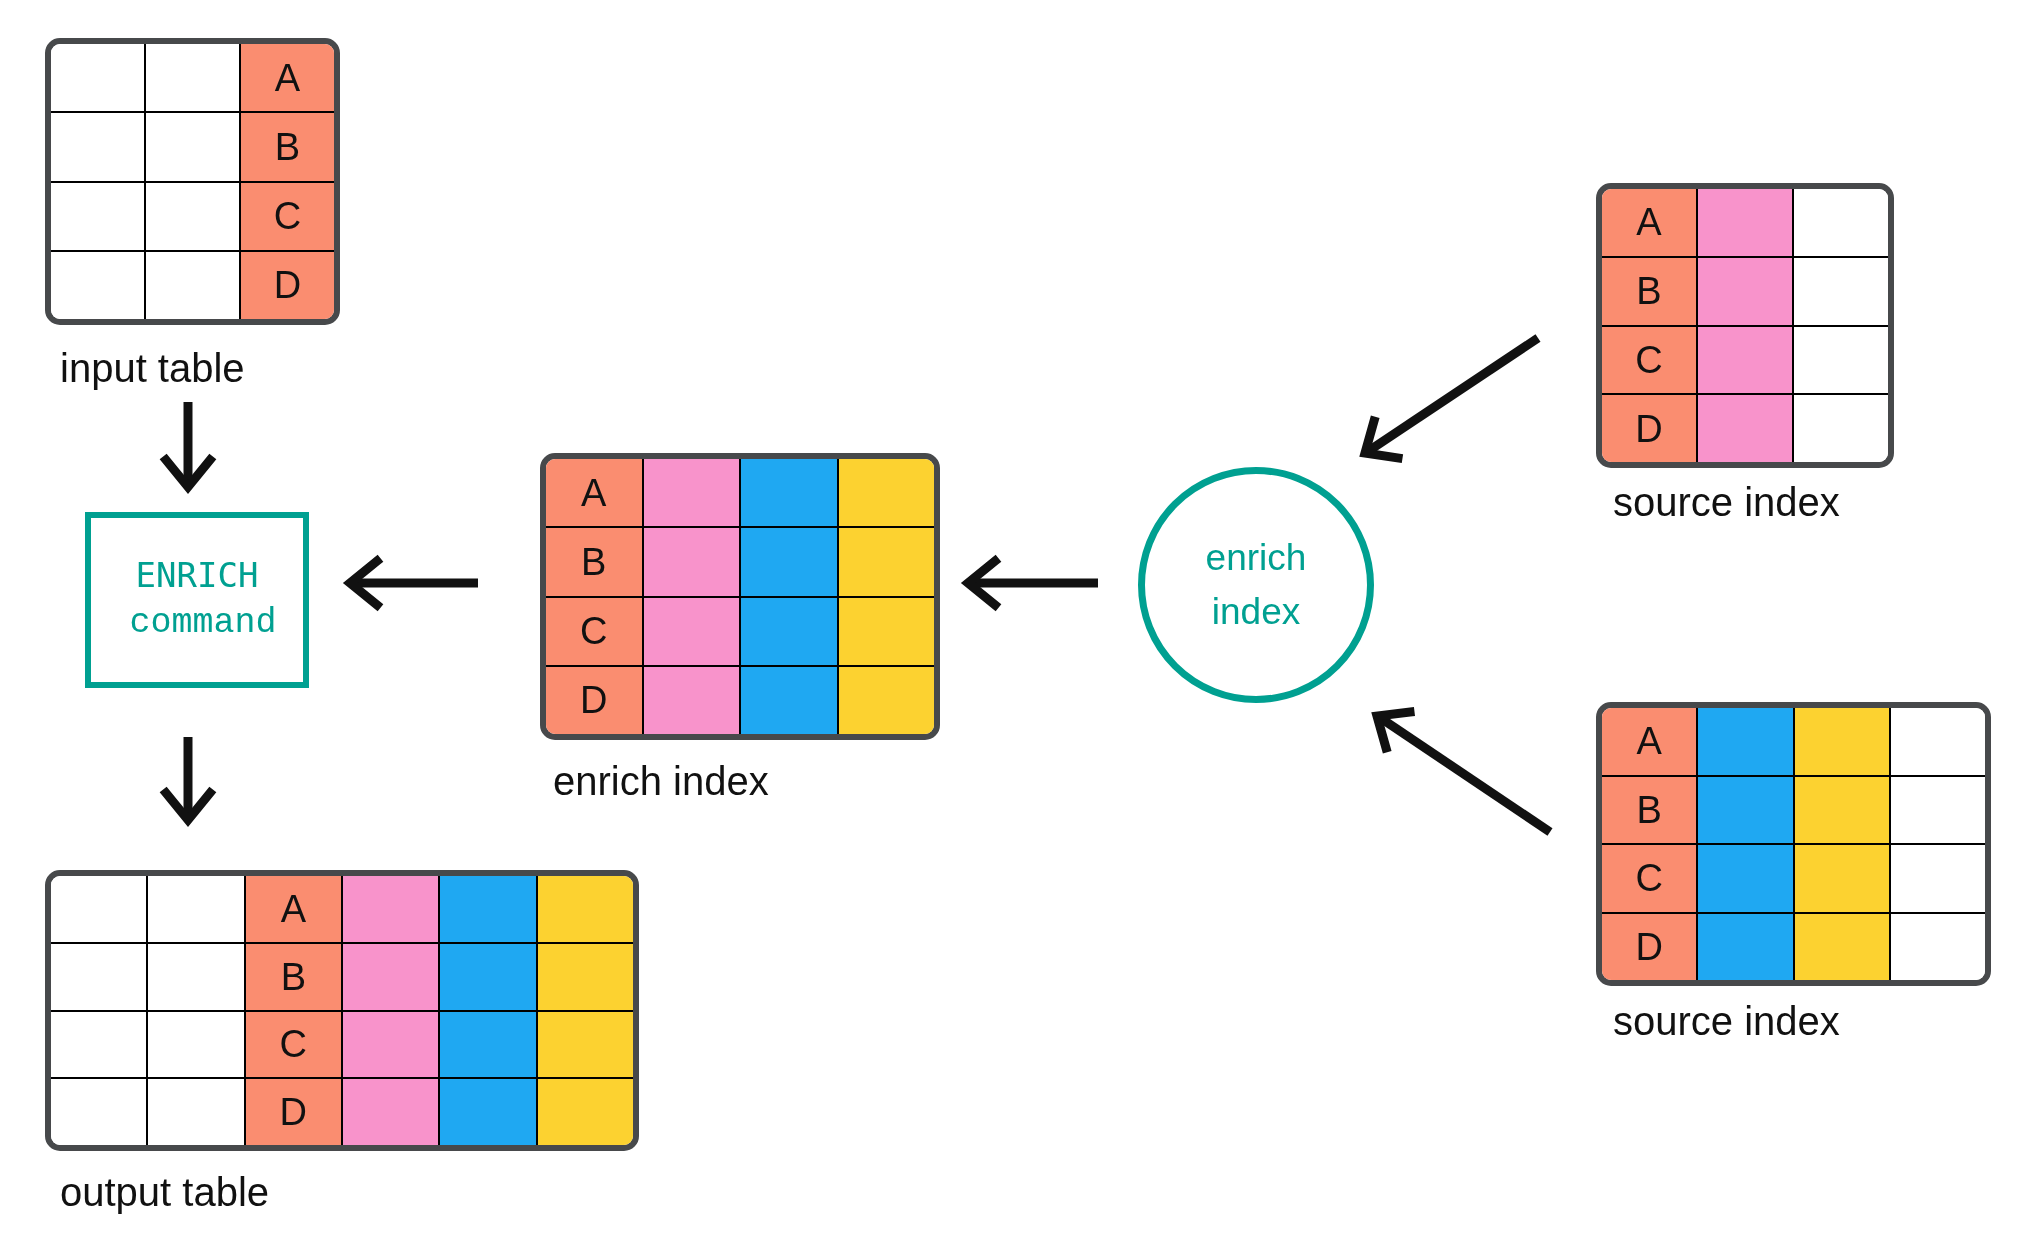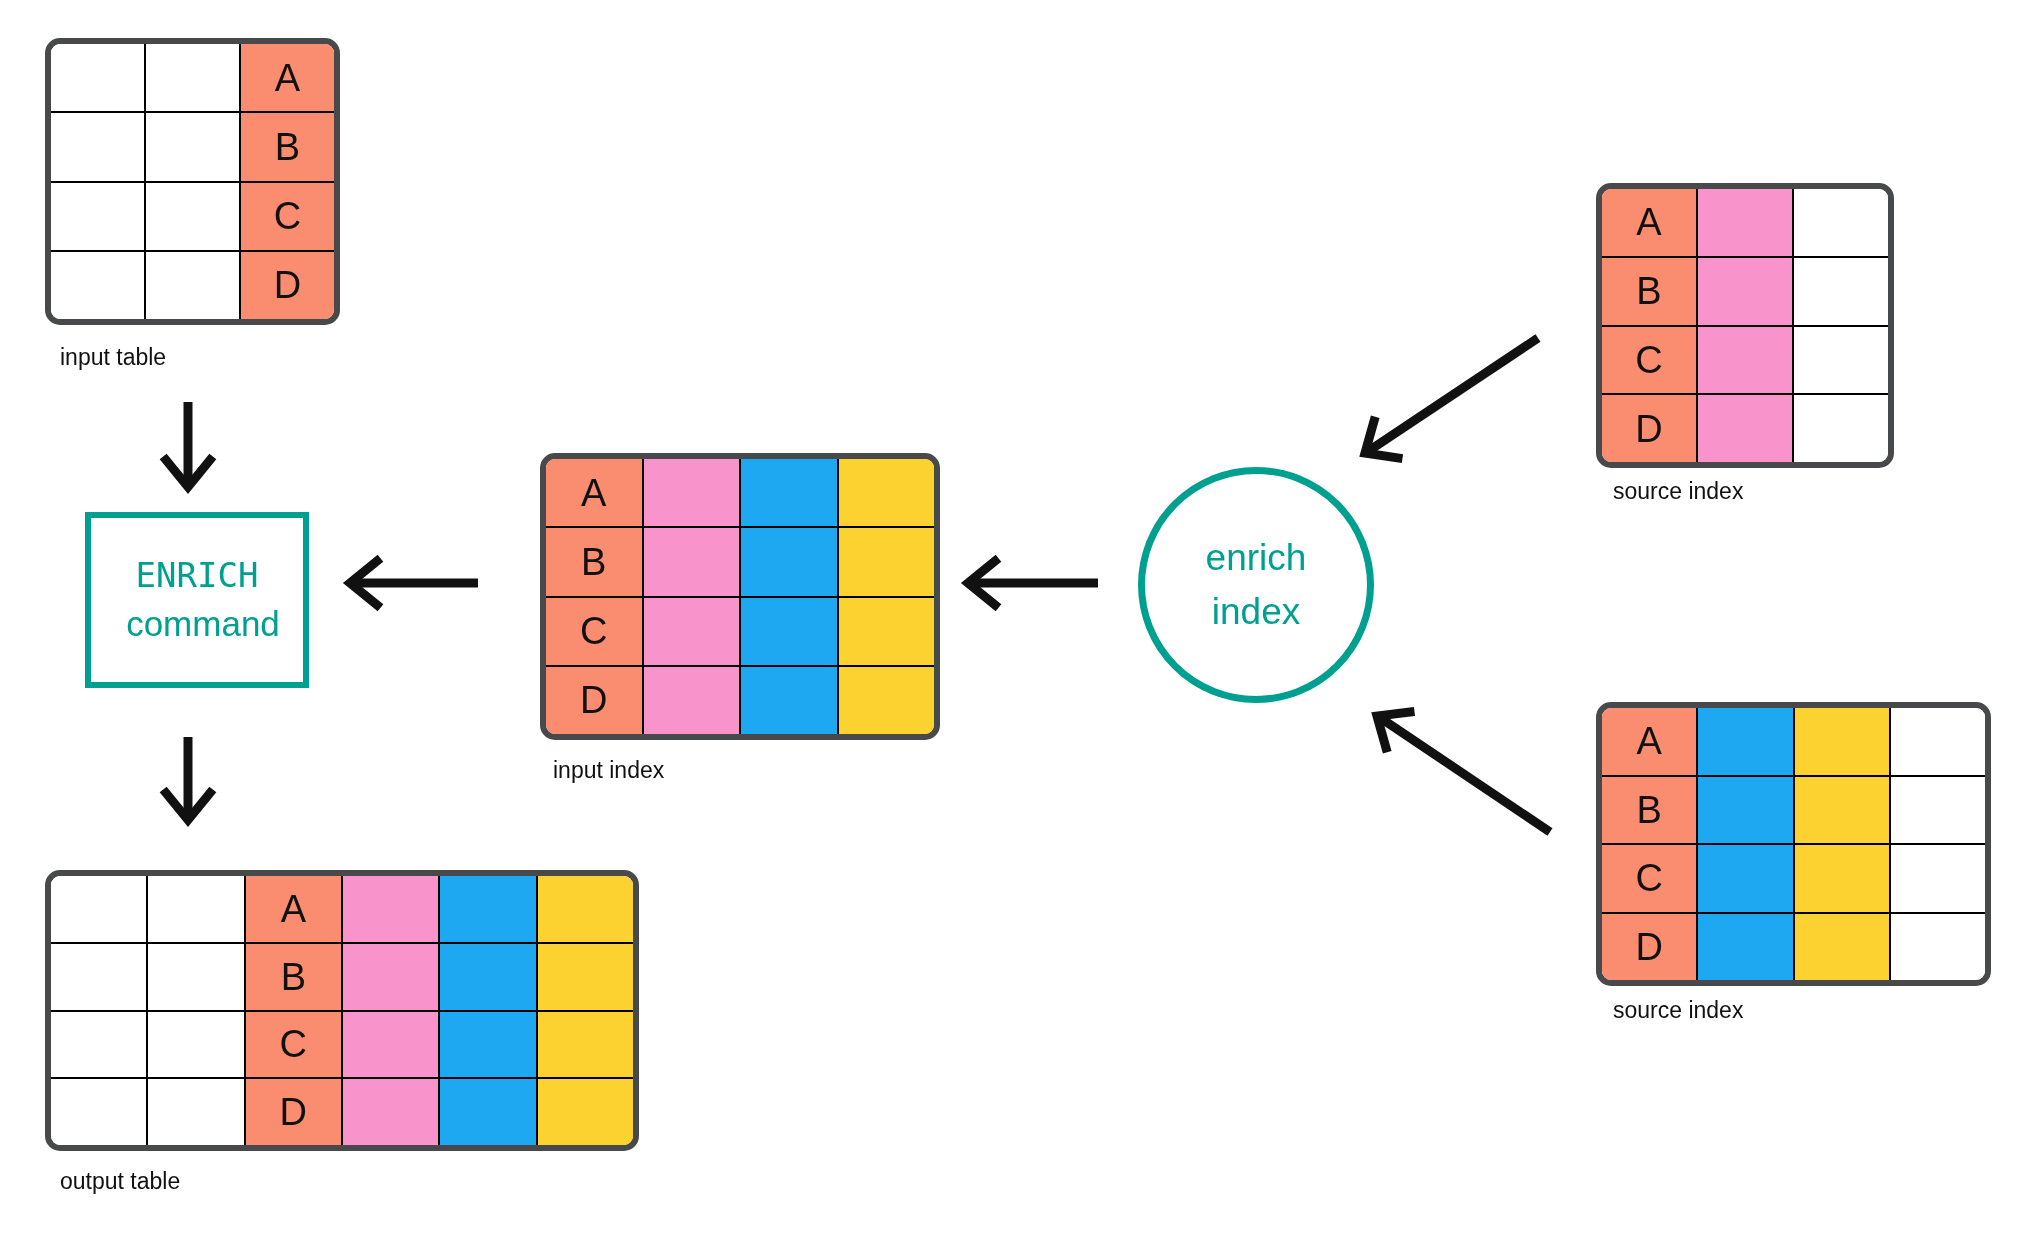--- a/index.html
+++ b/index.html
@@ -14,28 +14,28 @@
   .drow + .drow{border-top:2.5px solid #000;}
   .dcell{flex:1;display:flex;align-items:center;justify-content:center;
          font-size:38px;line-height:1;color:#111;}
   .dcell + .dcell{border-left:2.5px solid #000;}
   .c-salmon{background:#FA8D70;}
   .c-pink{background:#F893CB;}
   .c-blue{background:#1FA8F2;}
   .c-yellow{background:#FCD230;}
   .c-white{background:#ffffff;}
 
-  .tlabel{position:absolute;font-size:23px;line-height:1.2;color:#111;white-space:nowrap;}
+  .tlabel{position:absolute;font-size:40px;line-height:1.2;color:#111;white-space:nowrap;}
 
   
   .cmdbox{position:absolute;left:85px;top:512px;width:224px;height:176px;box-sizing:border-box;
           border:6px solid #00A091;background:#fff;display:flex;flex-direction:column;
           align-items:center;justify-content:center;}
   .cmdline1{font-family:"DejaVu Sans Mono", monospace;font-size:34px;color:#00A091;line-height:1.4;}
-  .cmdline2{font-family:Liberation Sans, sans-serif;font-size:35px;color:#00A091;line-height:1.4;margin-left:12px;}
+  .cmdline2{font-family:Liberation Mono, monospace;font-size:35px;color:#00A091;line-height:1.4;margin-left:12px;}
 
   
   .policy{position:absolute;left:1138px;top:467px;width:236px;height:236px;box-sizing:border-box;
           border:7px solid #00A091;border-radius:50%;background:#fff;display:flex;flex-direction:column;
           align-items:center;justify-content:center;}
   .policy div{font-size:37px;color:#00A091;line-height:1.45;}
 
   .arrows{position:absolute;inset:0;pointer-events:none;}
 </style>
 </head>
@@ -156,21 +156,21 @@
       <div class="dcell c-blue"></div>
       <div class="dcell c-yellow"></div>
     </div>
     <div class="drow">
       <div class="dcell c-salmon">D</div>
       <div class="dcell c-pink"></div>
       <div class="dcell c-blue"></div>
       <div class="dcell c-yellow"></div>
     </div>
   </div>
-  <div class="tlabel" style="left:553px;top:757px">input index</div>
+  <div class="tlabel" style="left:553px;top:757px">enrich index</div>
 
   <div class="policy">
     <div>enrich</div>
     <div>index</div>
   </div>
 
   <div class="dtable" style="left:1596px;top:183px;width:298px;height:285px">
     <div class="drow">
       <div class="dcell c-salmon">A</div>
       <div class="dcell c-pink"></div>

